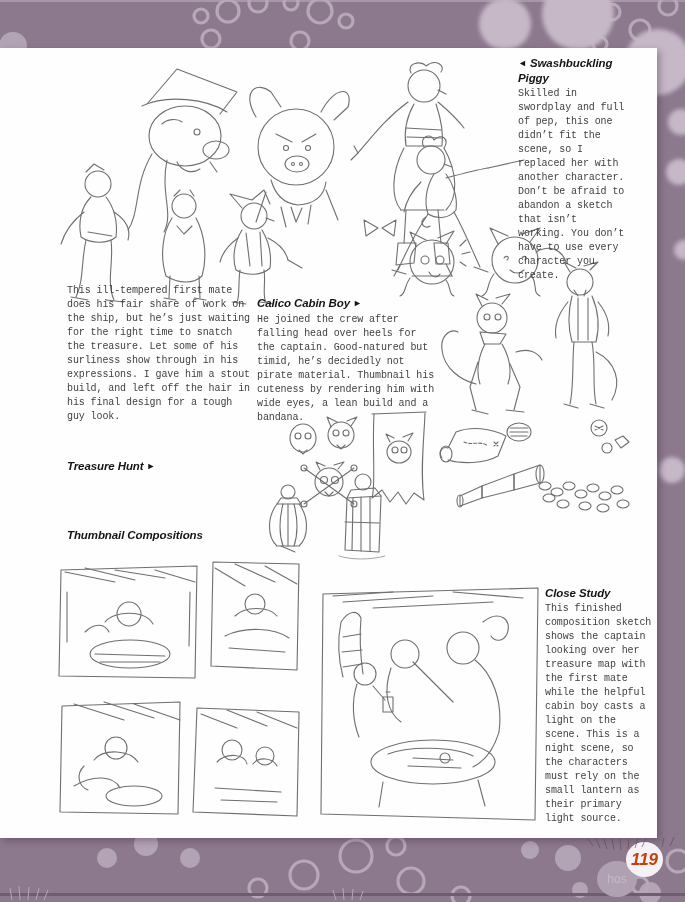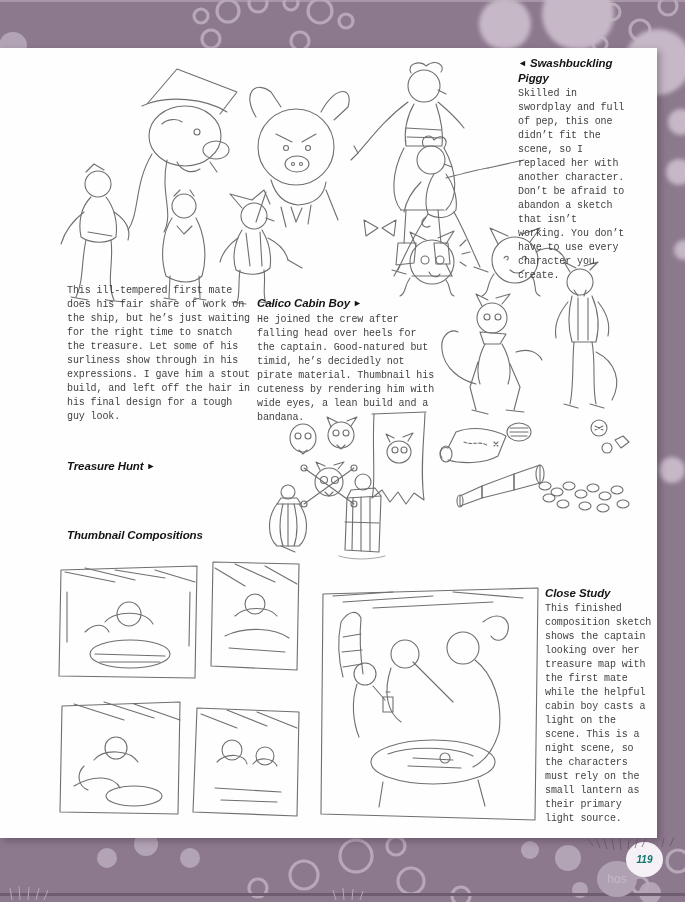--- a/index.html
+++ b/index.html
@@ -27,21 +27,21 @@
   .sec-body {
     font-size:10px; line-height:14px; color:#3f3f3f; letter-spacing:-0.1px;font-family:Liberation Mono, monospace;
   }
 
   .badge {
     position:absolute; border-radius:50%; z-index:3;
     display:flex; align-items:center; justify-content:center;
   }
   #page-number-badge {
     left:626px; top:842px; width:37px; height:35px; background:#f6f1f6;
-    font-style:italic; font-weight:bold; font-size:10px; color:#0f766e;
+    font-style:italic; font-weight:bold; font-size:17px; color:#c2410c;
   }
   #corner-watermark-badge {
     left:597px; top:861px; width:40px; height:36px; background:#b0a1b2;
     font-size:12px; color:#c6b8c7; z-index:2;
   }
   #decor-front { position:absolute; left:0; top:0; z-index:4; pointer-events:none; }
 </style>
 </head>
 <body>
 

